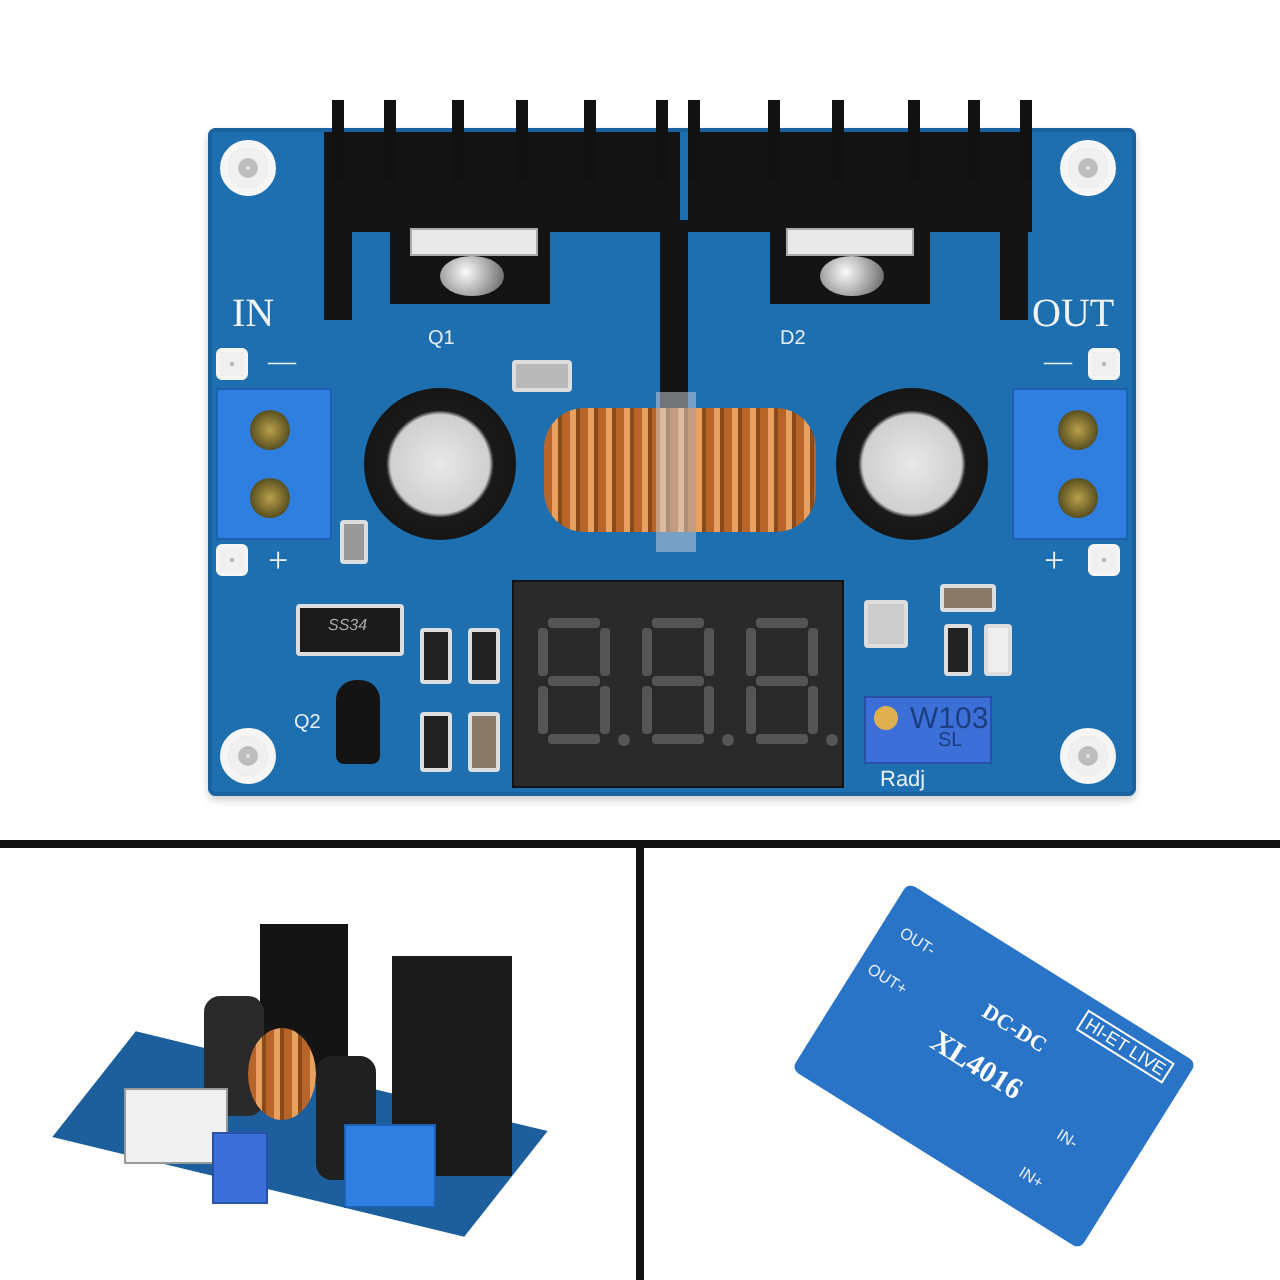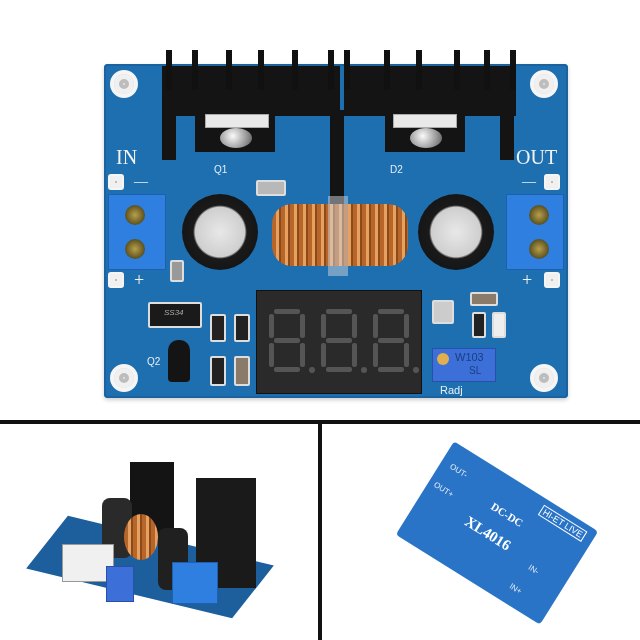--- a/index.html
+++ b/index.html
@@ -145,21 +145,21 @@
   </div>
 </div>
 
 <div class="abs smd" style="left:432px;top:300px;width:18px;height:20px;background:#ccc;"></div>
 <div class="abs smd" style="left:470px;top:292px;width:24px;height:10px;background:#8a7a6a;"></div>
 <div class="abs smd" style="left:472px;top:312px;width:10px;height:22px;"></div>
 <div class="abs smd" style="left:492px;top:312px;width:10px;height:22px;background:#eee;"></div>
 
 <div class="abs pot" style="left:432px;top:348px;width:62px;height:32px;">
   <div class="abs" style="left:4px;top:4px;width:12px;height:12px;border-radius:50%;background:#e0b050;"></div>
-  <div class="abs pcbtext" style="left:22px;top:2px;font-size:11px;color:#1a3e80;">W103</div>
+  <div class="abs pcbtext" style="left:22px;top:2px;font-size:15px;color:#1a3e80;">W103</div>
   <div class="abs pcbtext" style="left:36px;top:16px;font-size:10px;color:#1a3e80;">SL</div>
 </div>
 <div class="abs silk" style="left:440px;top:384px;font-size:11px;">Radj</div>
 
 <div class="abs hline"></div>
 <div class="abs vline"></div>
 
 <div class="abs" style="left:30px;top:540px;width:240px;height:54px;background:#1d5f9c;transform:skewX(-30deg) rotate(12deg);"></div>
 <div class="abs" style="left:130px;top:462px;width:44px;height:80px;background:#141414;"></div>
 <div class="abs" style="left:196px;top:478px;width:60px;height:110px;background:#1a1a1a;"></div>

